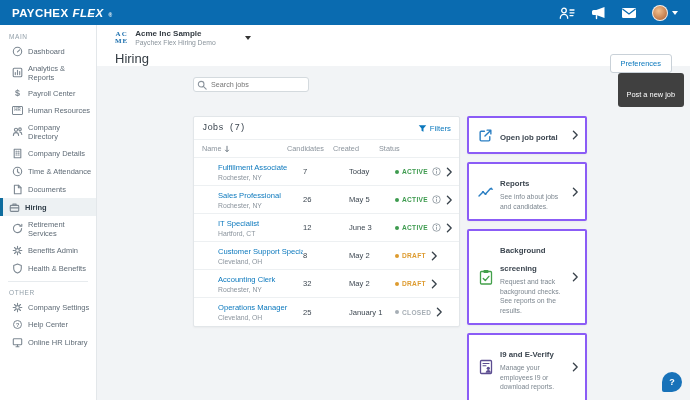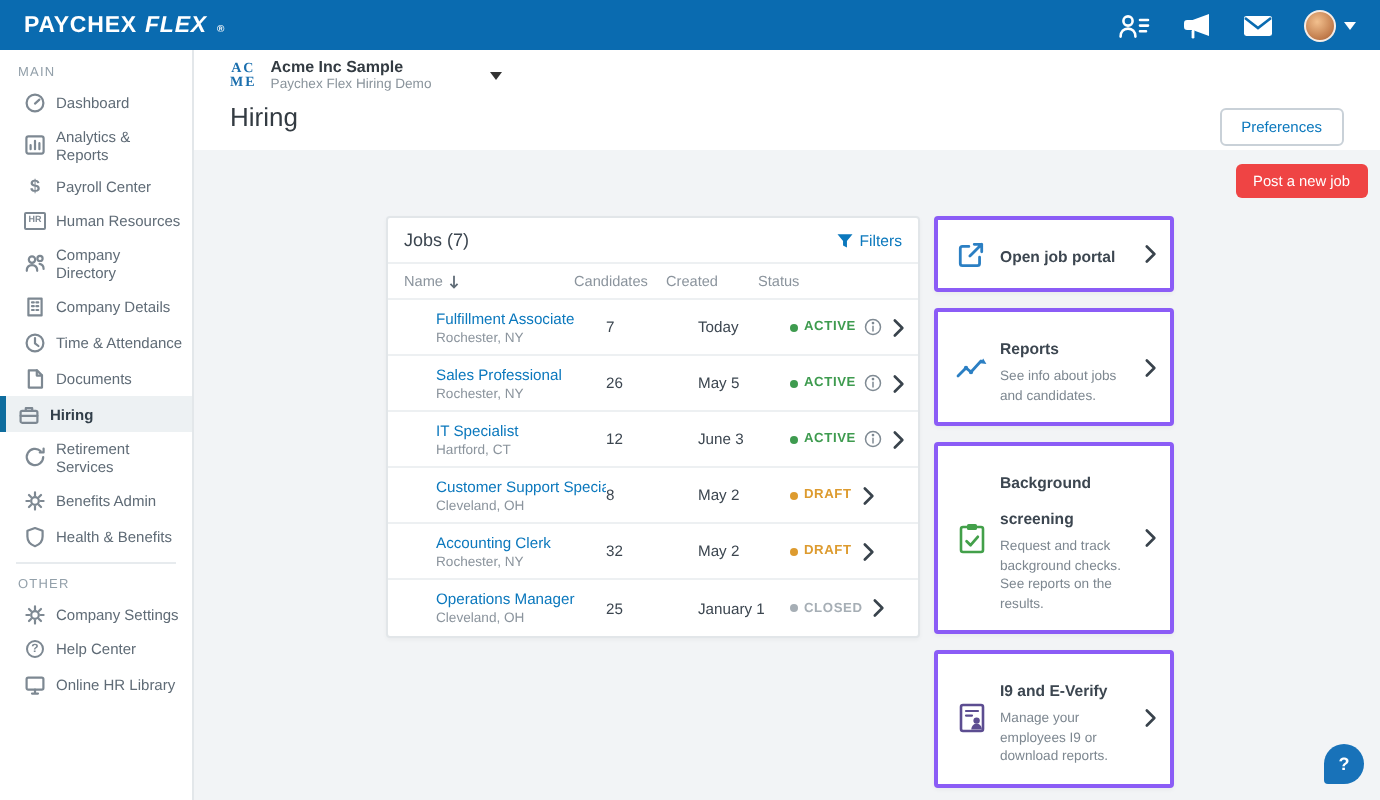--- a/index.html
+++ b/index.html
@@ -51,29 +51,29 @@
   .btn-preferences { position:absolute; right:18px; top:29px; background:#fff; border:1px solid #c9d1d8; border-radius:3px;
     color:#0b78bd; font-size:7.5px; padding:4px 10px; cursor:pointer; font-family:inherit; }
 
   
   .content { flex:1; padding:7px 0 0 96px; position:relative; }
   .toolbar-row { display:flex; width:491px; margin-bottom:9px; align-items:flex-start; }
   .search-wrap { position:relative; width:116px; }
   .search-input { width:116px; height:15px; border:1px solid #d4dade; border-radius:3px; background:#fff;
     font-size:7.2px; padding:0 4px 0 17px; color:#4a555e; font-family:inherit; outline:none; }
   .search-wrap .mag { position:absolute; left:4px; top:3px; }
-  .btn-post { margin-left:auto; background:#ef4444; color:#fff; border:none; border-radius:3px;
-    font-size:7.4px; padding:0 9px; height:17px; cursor:pointer; font-family:inherit; }
+  .btn-post { margin-left:auto; background:#404040; color:#fff; border:none; border-radius:3px;
+    font-size:7.4px; padding:17px 9px; height:17px; cursor:pointer; font-family:inherit; }
 
   .cols { display:flex; gap:7px; align-items:flex-start; }
 
   
   .jobs-card { width:267px; background:#fff; border:1px solid #e2e6e9; border-radius:2px; box-shadow:0 1px 2px rgba(0,0,0,.04); }
   .jobs-head { display:flex; align-items:center; padding:6px 8px; }
-  .jobs-title { font-size:9px; color:#3c4650; }
+  .jobs-title { font-size:9px; color:#3c4650;font-family:Liberation Mono, monospace; }
   .filters { margin-left:auto; display:flex; align-items:center; gap:3px; color:#0b78bd; font-size:7.8px; cursor:pointer; }
   .thead { display:flex; align-items:center; padding:4px 8px; border-top:1px solid #edf0f2; border-bottom:1px solid #edf0f2;
     color:#8b949d; font-size:7.3px; }
   .c-name { flex:0 0 85px; display:flex; align-items:center; gap:3px; cursor:pointer; }
   .c-cand { flex:0 0 46px; cursor:pointer; }
   .c-created { flex:0 0 46px; cursor:pointer; }
   .c-status { flex:1; cursor:pointer; }
   .c-chev { flex:0 0 12px; }
   .jrow { display:flex; align-items:center; padding:0 24px; height:28px; border-bottom:1px solid #edf0f2; cursor:pointer; }
   .jrow:last-child { border-bottom:none; }
@@ -301,20 +301,29 @@
           </div>
           <span class="caret-down-d"></span>
         </div>
         <div class="page-title">Hiring</div>
         <button class="btn-preferences">Preferences</button>
       </div>
 
       <div class="content">
 
         <div class="toolbar-row">
+          <span class="search-wrap">
+            <span class="mag">
+              <svg width="10" height="10" viewBox="0 0 12 12">
+                  <circle cx="5" cy="5" r="3.4" fill="none" stroke="#8b949d" stroke-width="1.3"></circle>
+                  <path d="M7.6 7.6L11 11" stroke="#8b949d" stroke-width="1.3" stroke-linecap="round"></path>
+                </svg>
+            </span>
+            <input class="search-input" type="text" placeholder="Search jobs" style="">
+          </span>
           <button class="btn-post">Post a new job</button>
         </div>
 
         <div class="cols">
 
           <div class="jobs-card">
             <div class="jobs-head">
               <span class="jobs-title">Jobs (7)</span>
               <span class="filters">
                 <svg width="9" height="9" viewBox="0 0 12 12">

